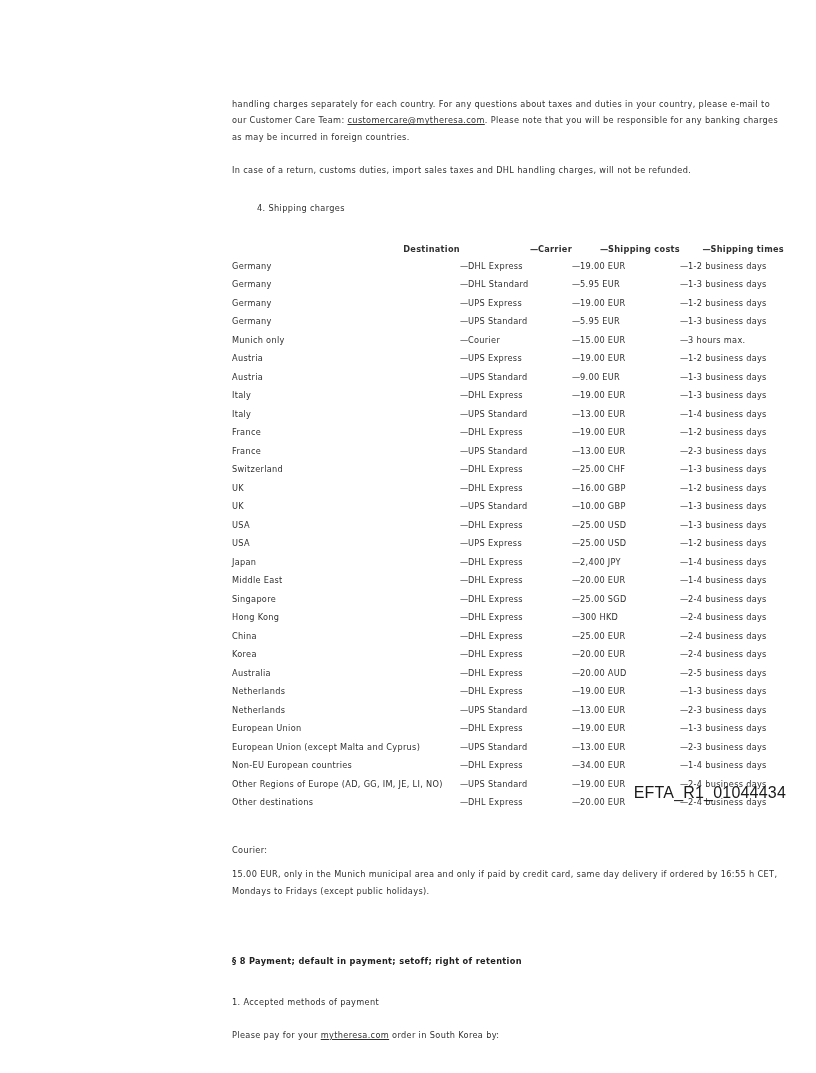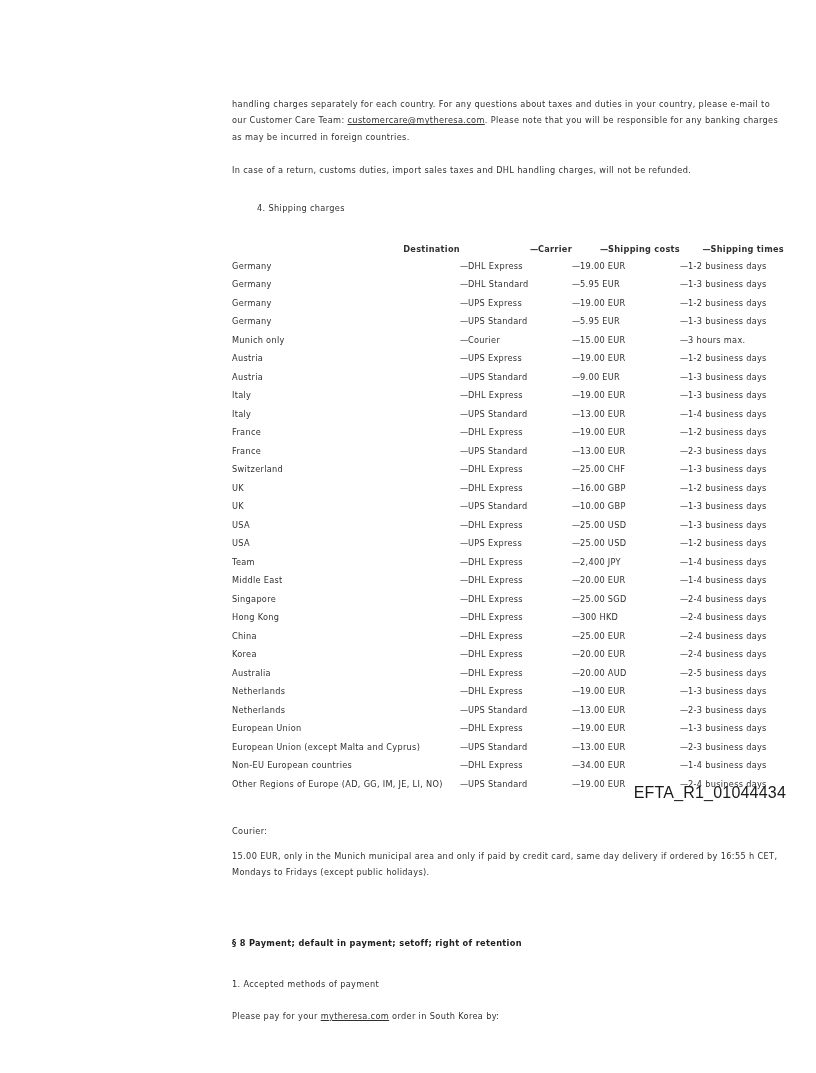--- a/index.html
+++ b/index.html
@@ -216,21 +216,21 @@
             <td class="c-cost"><span class="dash">—</span><span>25.00 USD</span></td>
             <td class="c-time"><span class="dash">—</span><span>1-3 business days</span></td>
           </tr>
           <tr>
             <td class="c-dest">USA</td>
             <td class="c-carrier"><span class="dash">—</span><span>UPS Express</span></td>
             <td class="c-cost"><span class="dash">—</span><span>25.00 USD</span></td>
             <td class="c-time"><span class="dash">—</span><span>1-2 business days</span></td>
           </tr>
           <tr>
-            <td class="c-dest">Team</td>
+            <td class="c-dest">Japan</td>
             <td class="c-carrier"><span class="dash">—</span><span>DHL Express</span></td>
             <td class="c-cost"><span class="dash">—</span><span>2,400 JPY</span></td>
             <td class="c-time"><span class="dash">—</span><span>1-4 business days</span></td>
           </tr>
           <tr>
             <td class="c-dest">Middle East</td>
             <td class="c-carrier"><span class="dash">—</span><span>DHL Express</span></td>
             <td class="c-cost"><span class="dash">—</span><span>20.00 EUR</span></td>
             <td class="c-time"><span class="dash">—</span><span>1-4 business days</span></td>
           </tr>
@@ -293,20 +293,26 @@
             <td class="c-carrier"><span class="dash">—</span><span>DHL Express</span></td>
             <td class="c-cost"><span class="dash">—</span><span>34.00 EUR</span></td>
             <td class="c-time"><span class="dash">—</span><span>1-4 business days</span></td>
           </tr>
           <tr>
             <td class="c-dest">Other Regions of Europe (AD, GG, IM, JE, LI, NO)</td>
             <td class="c-carrier"><span class="dash">—</span><span>UPS Standard</span></td>
             <td class="c-cost"><span class="dash">—</span><span>19.00 EUR</span></td>
             <td class="c-time"><span class="dash">—</span><span>2-4 business days</span></td>
           </tr>
+          <tr>
+            <td class="c-dest">Other destinations</td>
+            <td class="c-carrier"><span class="dash">—</span><span>DHL Express</span></td>
+            <td class="c-cost"><span class="dash">—</span><span>20.00 EUR</span></td>
+            <td class="c-time"><span class="dash">—</span><span>2-4 business days</span></td>
+          </tr>
         </tbody>
     </table>
 
     <div style="height:22px"></div>
 
     <p class="courier-block">Courier:</p>
     <p class="courier-block">15.00 EUR, only in the Munich municipal area and only if paid by credit card, same day delivery if ordered by 16:55 h CET, Mondays to Fridays (except public holidays).</p>
 
     <div class="gap-lg"></div>
 

